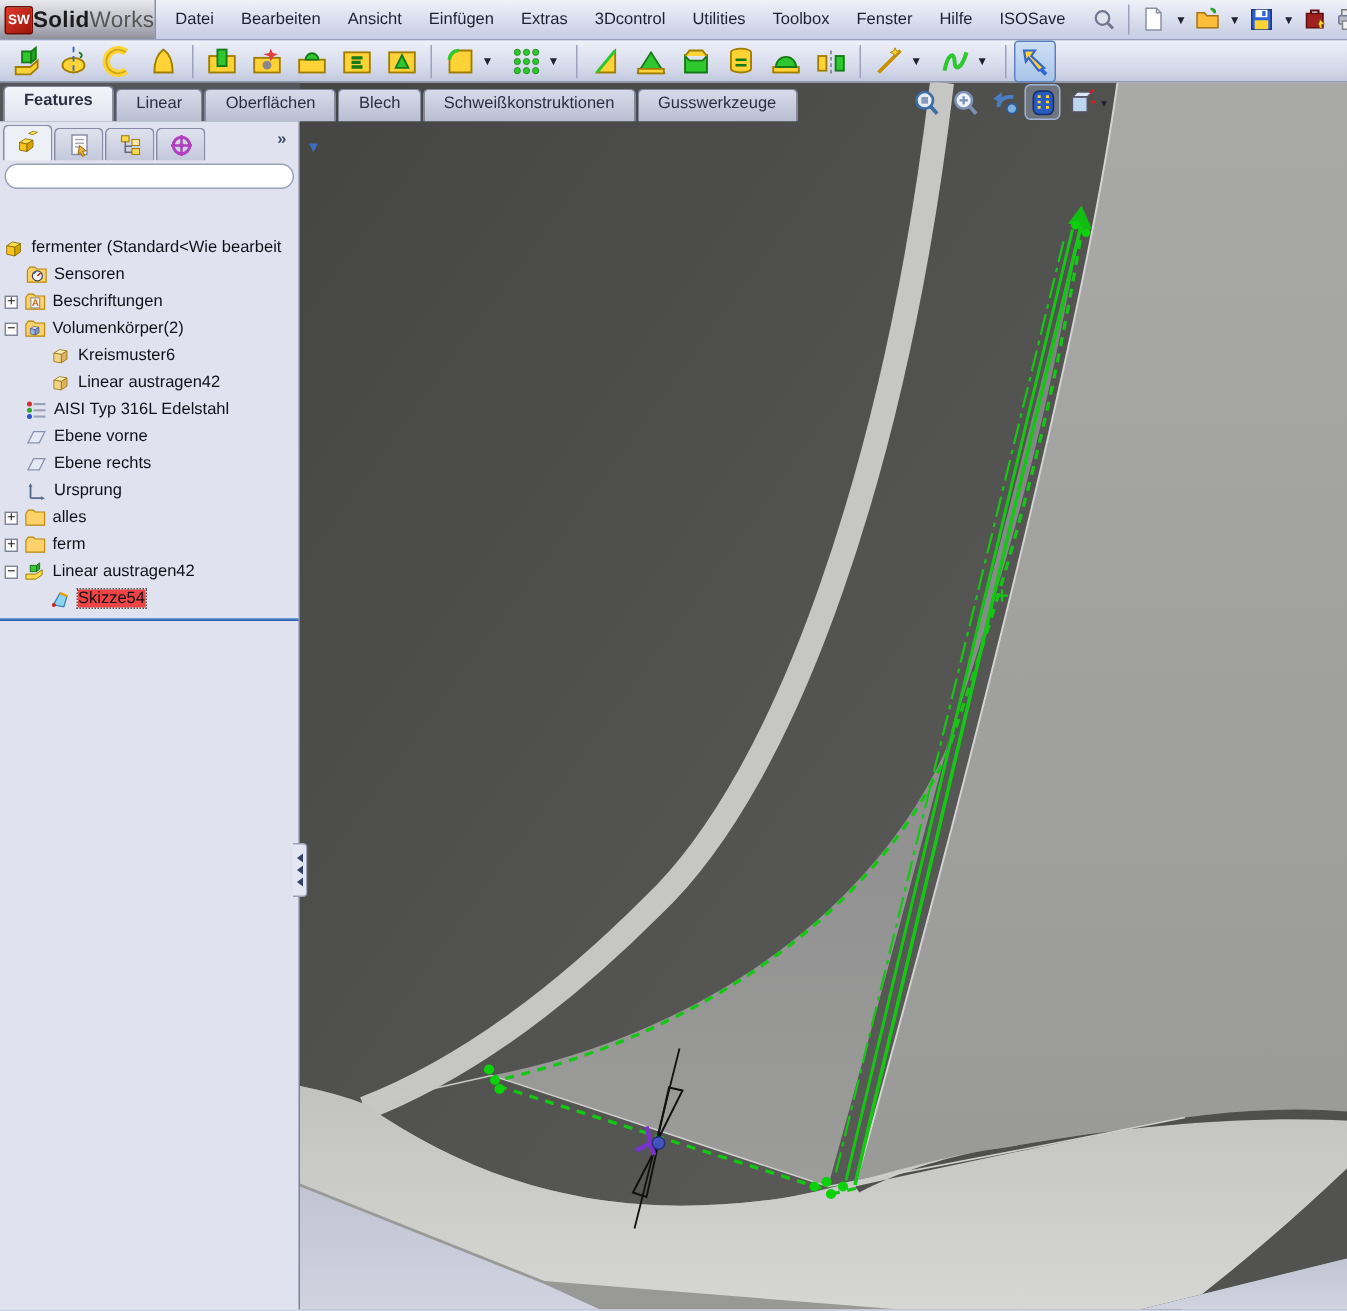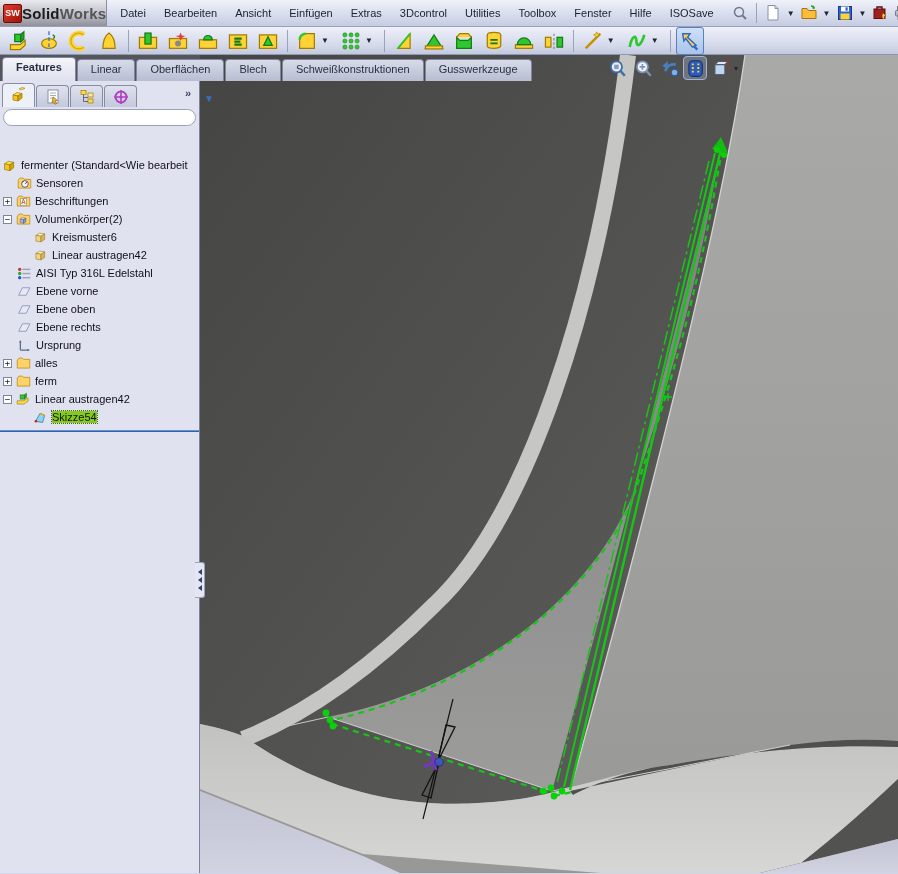--- a/index.html
+++ b/index.html
@@ -9,21 +9,21 @@
   .titlebar{height:27px;display:flex;align-items:stretch;
     background:linear-gradient(180deg,#f0f2fa 0%,#d8dded 55%,#c6cce2 100%);
     border-bottom:1px solid #98a0bc;}
   .logoarea{width:132px;display:flex;align-items:center;gap:0;padding-left:3px;
     background:linear-gradient(180deg,#e9e9ee 0%,#b9bac4 60%,#8f9099 100%);
     border-right:1px solid #888fa8;}
   .swcube{width:19px;height:19px;background:linear-gradient(135deg,#e23a2e,#9c1408);
     border:1px solid #6b0d04;border-radius:2px;color:#fff;font-weight:bold;font-size:9px;
     display:flex;align-items:center;justify-content:center;}
   .apptitle{font-size:15px;letter-spacing:.2px;}
-  .apptitle b{color:#1b1b1b;} .apptitle span{color:#555;font-weight:bold;}
+  .apptitle b{color:#1b1b1b;} .apptitle span{color:#555;font-weight:normal;}
   .menus{display:flex;align-items:center;padding:4px 4px;}
   .menu-item{padding:3px 9px;color:#1c2030;cursor:default;border-radius:2px;}
   .qsep{width:1px;height:20px;background:#9aa2bd;margin:0 5px;}
   .quick{display:flex;align-items:center;margin-left:2px;}
   .qbtn{display:flex;align-items:center;padding:2px 2px;border-radius:2px;}
   .caret{font-size:8px;color:#223;padding:0 3px;}
   .ic{width:18px;height:18px;display:block;}
   
   .ftoolbar{height:28px;display:flex;align-items:center;padding-left:4px;
     background:linear-gradient(180deg,#eef0f9 0%,#d4d9ea 70%,#c3c9de 100%);
@@ -60,21 +60,21 @@
     padding:0 6px 0 20px;font-size:11px;outline:none;}
   .funnel{position:absolute;margin:-16px 0 0 8px;font-size:10px;color:#3a6ec0;}
   .tree{padding-top:4px;margin-top:24px;}
   .trow{display:flex;align-items:center;height:18px;white-space:nowrap;overflow:hidden;cursor:default;}
   .twig{flex:none;}
   .expbox{flex:none;width:9px;height:9px;border:1px solid #7e8698;background:#fff;color:#222;
     font-size:9px;line-height:7px;text-align:center;margin:0 4px 0 1px;font-family:"DejaVu Sans Mono",monospace;}
   .expspace{flex:none;width:15px;}
   .ticon{flex:none;width:15px;height:15px;margin-right:4px;}
   .tlabel{color:#101018;}
-  .trow.sel .tlabel{background:#84cc16;outline:1px dotted #555;}
+  .trow.sel .tlabel{background:#ef4444;outline:1px dotted #555;}
   .rollback{height:3px;margin-top:3px;background:linear-gradient(180deg,#7aa3e0,#1d4fa0);
     border-top:1px solid #dfe6f6;cursor:row-resize;}
   .splitter{position:absolute;left:195px;top:507px;width:10px;height:36px;background:#e4e7f3;
     border:1px solid #9aa1ba;border-left:none;border-radius:0 3px 3px 0;
     display:flex;flex-direction:column;align-items:center;justify-content:center;gap:2px;cursor:pointer;}
   .splitter i{width:0;height:0;border-right:4px solid #33406e;border-top:3px solid transparent;
     border-bottom:3px solid transparent;}
 </style>
 </head>
 <body>
@@ -535,28 +535,20 @@
             <path d="M2 13.5L6.5 4.5h9L11 13.5z" fill="#e8ecf8" fill-opacity=".6" stroke="#8892b0" stroke-width="1"></path>
           </svg>
           <span class="tlabel">Ebene vorne</span>
         </div>
         <div class="trow">
           <span class="twig" style="width:2px"></span>
           <span class="expspace"></span>
           <svg class="ticon" viewBox="0 0 18 18">
             <path d="M2 13.5L6.5 4.5h9L11 13.5z" fill="#e8ecf8" fill-opacity=".6" stroke="#8892b0" stroke-width="1"></path>
           </svg>
-          <span class="tlabel">Ebene oben</span>
-        </div>
-        <div class="trow">
-          <span class="twig" style="width:2px"></span>
-          <span class="expspace"></span>
-          <svg class="ticon" viewBox="0 0 18 18">
-            <path d="M2 13.5L6.5 4.5h9L11 13.5z" fill="#e8ecf8" fill-opacity=".6" stroke="#8892b0" stroke-width="1"></path>
-          </svg>
           <span class="tlabel">Ebene rechts</span>
         </div>
         <div class="trow">
           <span class="twig" style="width:2px"></span>
           <span class="expspace"></span>
           <svg class="ticon" viewBox="0 0 18 18">
             <path d="M4 14.5h10M4 14.5V3.5" fill="none" stroke="#5a6b8c" stroke-width="1.5"></path>
             <path d="M2.5 5.5L4 2.5l1.5 3z" fill="#5a6b8c"></path>
             <path d="M12.5 13l3 1.5-3 1.5z" fill="#5a6b8c"></path>
           </svg>

